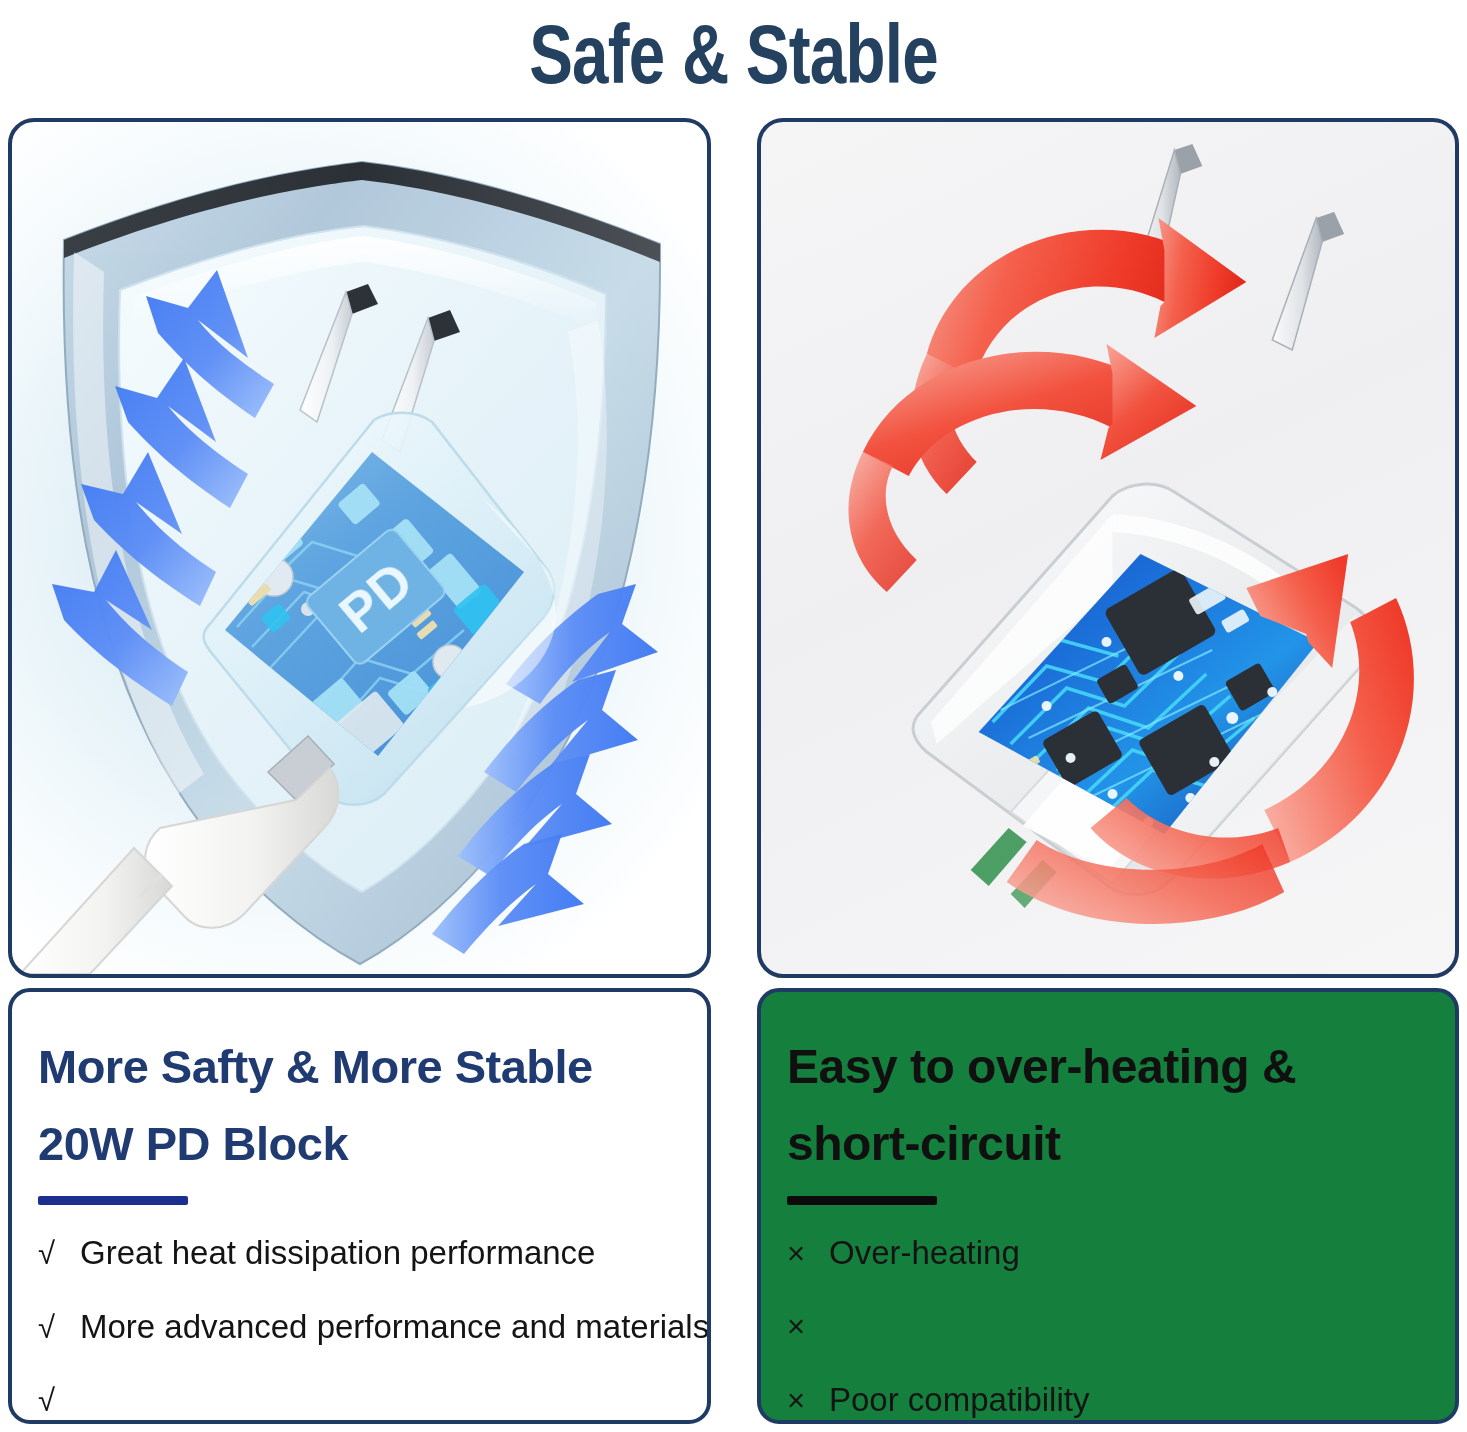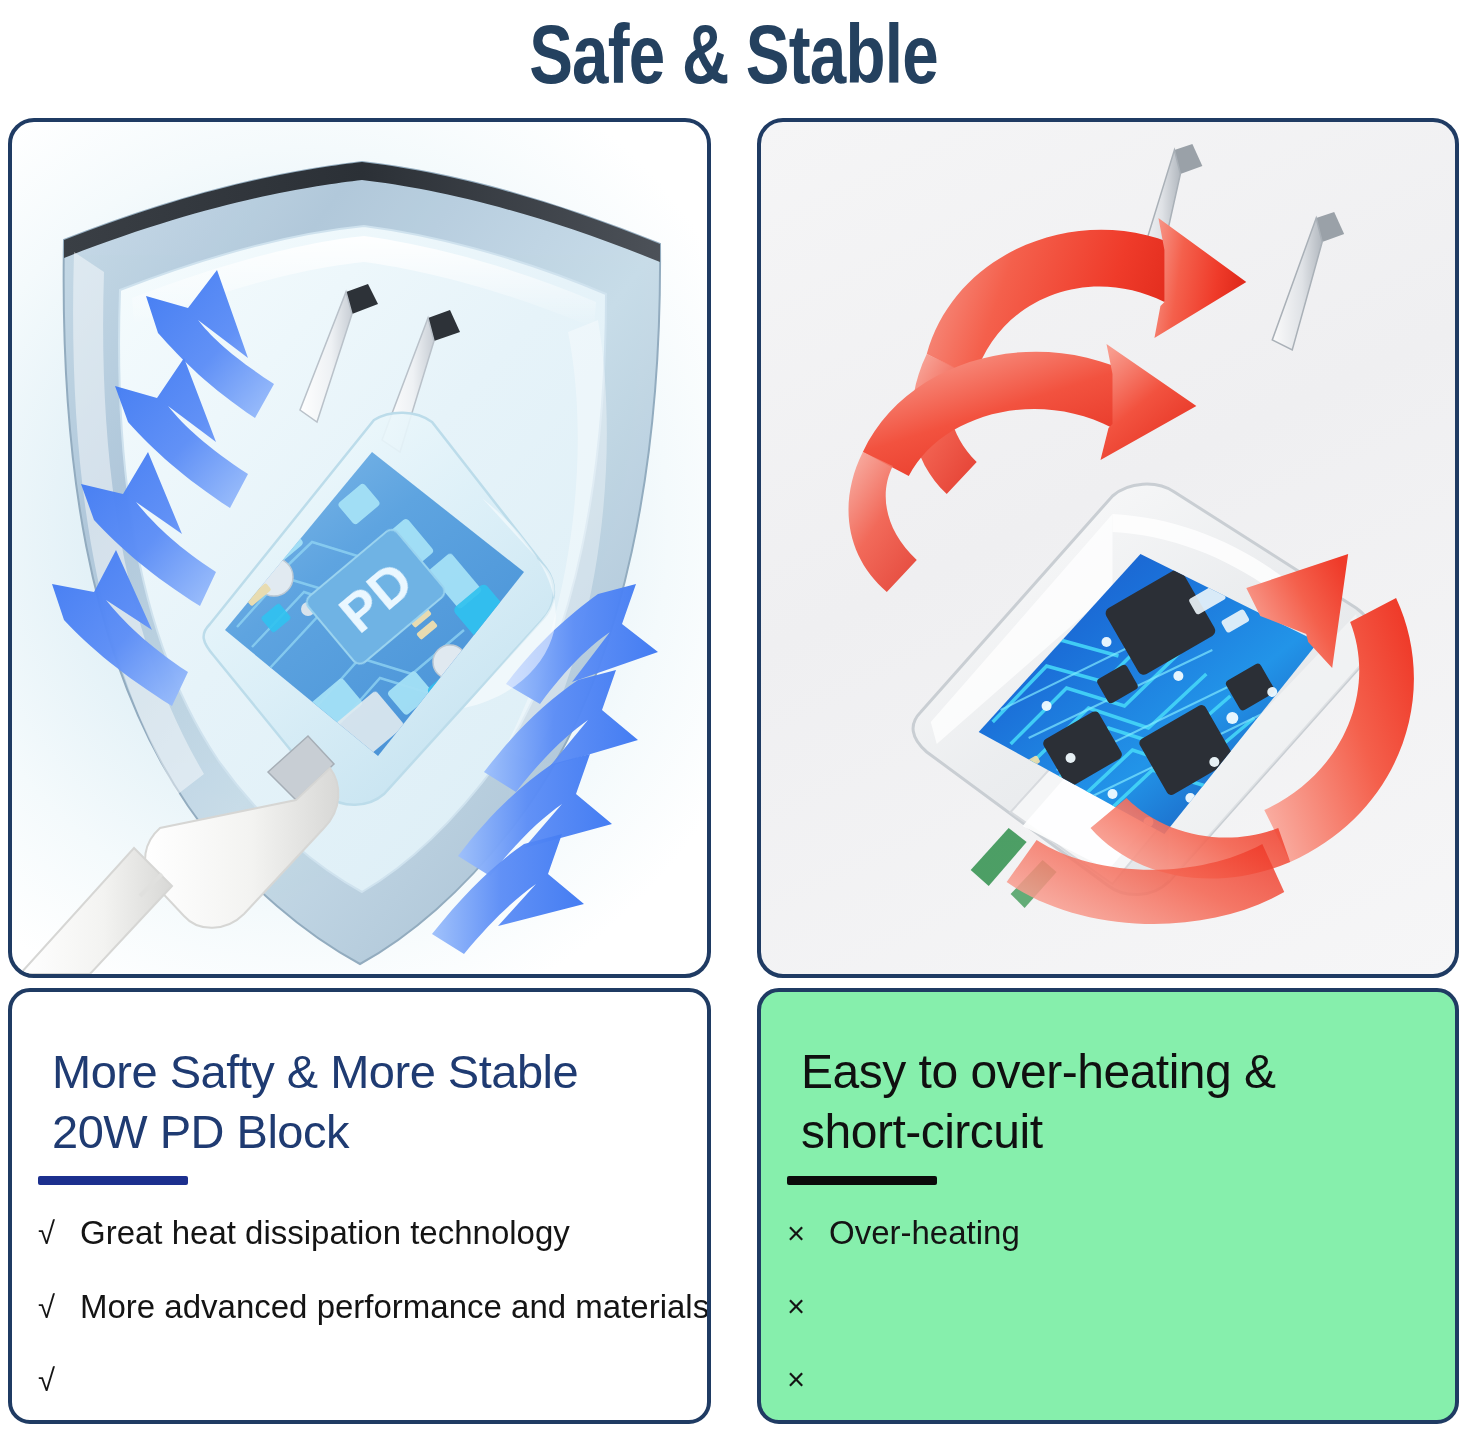--- a/index.html
+++ b/index.html
@@ -73,29 +73,29 @@
   .media-good {
     background:
       radial-gradient(ellipse 70% 60% at 42% 48%, #eef8fb 0%, #e3f1f7 45%, #f4fafc 75%, #ffffff 100%);
   }
   .text-good { background: #ffffff; }
 
   
   .media-bad {
     background: linear-gradient(155deg, #f5f5f6 0%, #efeff1 45%, #f6f6f7 100%);
   }
-  .text-bad { background: #86efac; }
+  .text-bad { background: #15803d; }
 
   
   .heading {
-    font-weight: normal;
+    font-weight: bold;
     font-size: 47px;
-    line-height: 60px;
+    line-height: 77px;
     letter-spacing: -0.5px;
-    margin: 14px;
+    margin: 0;
     white-space: pre-line;
   }
   .heading-good { color: #1f3b72; }
   .heading-bad  { color: #101010; font-size: 48px; }
 
   .rule {
     height: 9px;
     width: 150px;
     margin-top: 14px;
     border-radius: 2px;
@@ -352,21 +352,21 @@
       </div>
     </div>
 
     <div class="text-box text-good">
       <div class="heading heading-good">More Safty &amp; More Stable
 20W PD Block</div>
       <div class="rule rule-good"></div>
       <ul class="bullets">
         <li class="bullet">
           <span class="bullet-mark">√</span>
-          <span>Great heat dissipation technology</span>
+          <span>Great heat dissipation performance</span>
         </li>
         <li class="bullet">
           <span class="bullet-mark">√</span>
           <span>More advanced performance and materials</span>
         </li>
         <li class="bullet">
           <span class="bullet-mark">√</span>
         </li>
       </ul>
     </div>
@@ -541,18 +541,19 @@
       <ul class="bullets">
         <li class="bullet">
           <span class="bullet-mark">×</span>
           <span>Over-heating</span>
         </li>
         <li class="bullet">
           <span class="bullet-mark">×</span>
         </li>
         <li class="bullet">
           <span class="bullet-mark">×</span>
+          <span>Poor compatibility</span>
         </li>
       </ul>
     </div>
   </div>
 
 </div>
 
 </body></html>

